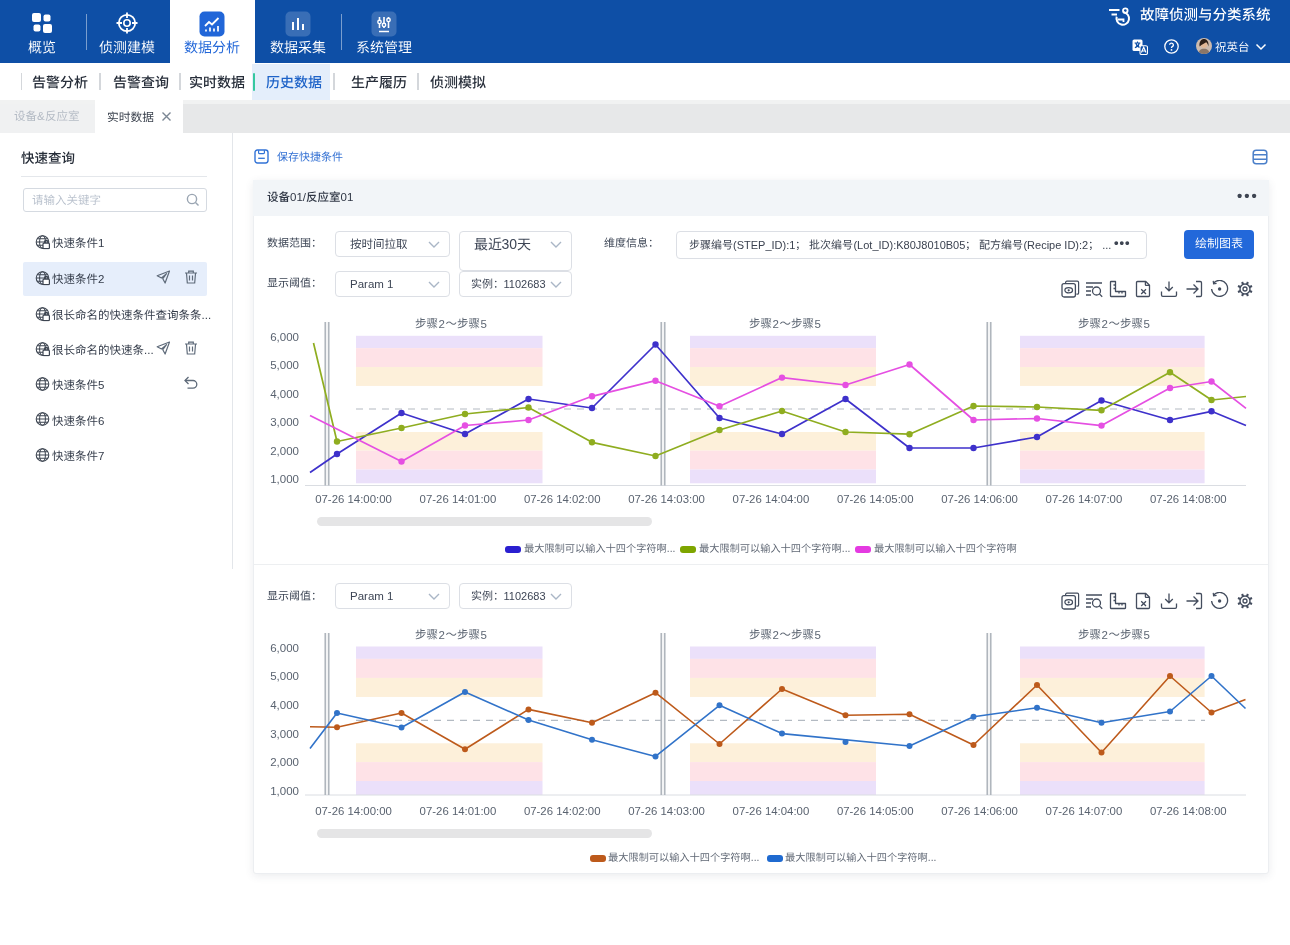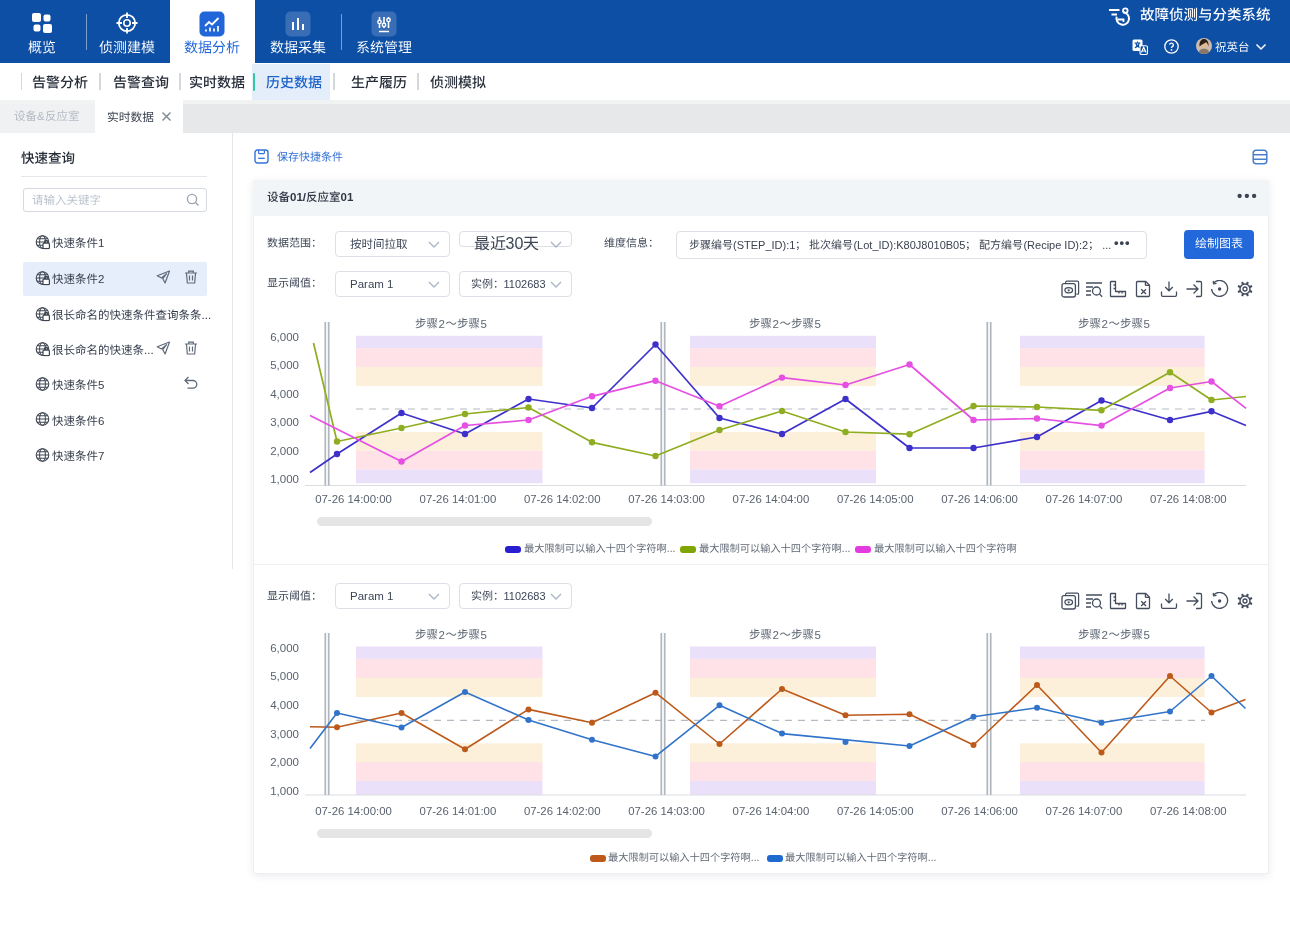--- a/index.html
+++ b/index.html
@@ -455,21 +455,21 @@
       <use href="#r6377" x="3000"></use>
       <use href="#r6761" x="4000"></use>
       <use href="#r4ef6" x="5000"></use>
     </svg></div>
 <svg class="a" style="left:1252px;top:149px" width="16" height="16" viewBox="0 0 16 16" fill="none" stroke="#4a7fc9" stroke-width="1.5">
 <rect x="1.2" y="1.2" width="13.6" height="13.6" rx="3"></rect>
 <path d="M1.2 5.7h13.6M1.2 10.3h13.6"></path>
   </svg>
 <div class="a" style="left:253px;top:180px;width:1016px;height:694px;background:#fff;border:1px solid #eceef1;border-radius:3px;box-shadow:0 2px 8px rgba(60,70,90,.10)"></div>
 <div class="a" style="left:253px;top:180px;width:1016px;height:36px;background:#f2f5f8"></div>
-<div class="a" style="left:267px;top:191px;font-size:11.5px;font-weight:bold;color:#2f3644"><svg class="z" style="width:2.000em" viewBox="0 -880 2000 1000">
+<div class="a" style="left:267px;top:191px;font-size:11.5px;font-weight:normal;color:#2f3644"><svg class="z" style="width:2.000em" viewBox="0 -880 2000 1000">
       <use href="#m8bbe"></use>
       <use href="#m5907" x="1000"></use>
     </svg>01/<svg class="z" style="width:3.000em" viewBox="0 -880 3000 1000">
       <use href="#m53cd"></use>
       <use href="#m5e94" x="1000"></use>
       <use href="#m5ba4" x="2000"></use>
     </svg>01</div>
 <div class="a" style="left:1237px;top:187px;color:#3e4552;font-size:15px;font-weight:bold;letter-spacing:2px">•••</div>
 <div class="a" style="left:267px;top:237px;font-size:11px;color:#3a4353"><svg class="z" style="width:5.000em" viewBox="0 -880 5000 1000">
       <use href="#r6570"></use>
@@ -481,21 +481,21 @@
 <div class="a" style="left:335.0px;top:231.0px;width:115.0px;height:26px;border:1px solid #dcdfe5;border-radius:4px;background:#fff;line-height:24px;padding-left:14px;font-size:11.5px;color:#3d4555;white-space:nowrap"><svg class="z" style="width:5.000em" viewBox="0 -880 5000 1000">
       <use href="#r6309"></use>
       <use href="#r65f6" x="1000"></use>
       <use href="#r95f4" x="2000"></use>
       <use href="#r62c9" x="3000"></use>
       <use href="#r53d6" x="4000"></use>
     </svg></div>
 <svg class="a" style="left:428.0px;top:241.0px" width="12" height="8" viewBox="0 0 12 8" fill="none">
     <path d="M1 1l5 5 5-5" stroke="#aab6c6" stroke-width="1.4"></path>
   </svg>
-<div class="a" style="left:458.5px;top:231.0px;width:113.0px;height:16px;border:1px solid #dcdfe5;border-radius:4px;background:#fff;line-height:24px;padding-left:14px;font-size:16px;color:#3d4555;white-space:nowrap"><svg class="z" style="width:2.000em" viewBox="0 -880 2000 1000">
+<div class="a" style="left:458.5px;top:231.0px;width:113.0px;height:40px;border:1px solid #dcdfe5;border-radius:4px;background:#fff;line-height:24px;padding-left:14px;font-size:14px;color:#3d4555;white-space:nowrap"><svg class="z" style="width:2.000em" viewBox="0 -880 2000 1000">
       <use href="#r6700"></use>
       <use href="#r8fd1" x="1000"></use>
     </svg>30<svg class="z" style="width:1.000em" viewBox="0 -880 1000 1000">
       <use href="#r5929"></use>
     </svg></div>
 <svg class="a" style="left:549.5px;top:241.0px" width="12" height="8" viewBox="0 0 12 8" fill="none">
     <path d="M1 1l5 5 5-5" stroke="#aab6c6" stroke-width="1.4"></path>
   </svg>
 <div class="a" style="left:604px;top:237px;font-size:11px;color:#3a4353"><svg class="z" style="width:5.000em" viewBox="0 -880 5000 1000">
       <use href="#r7ef4"></use>

